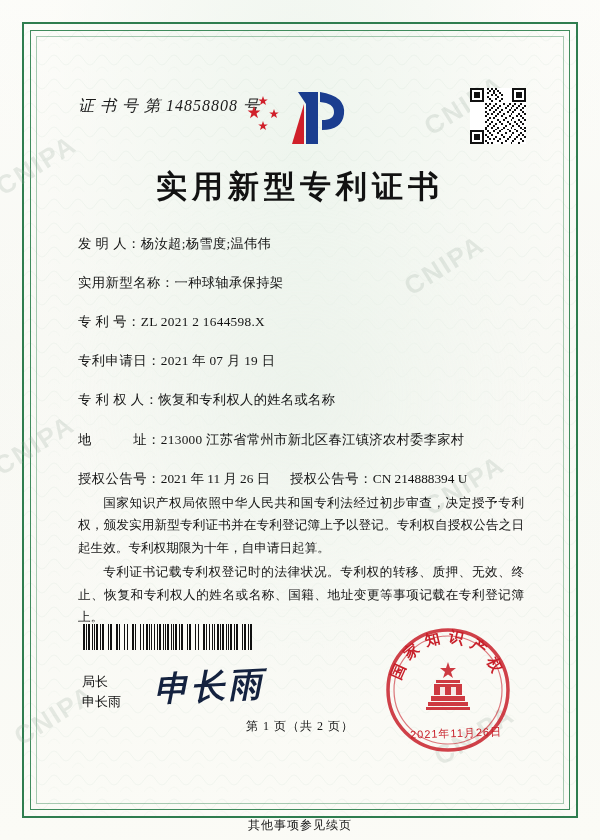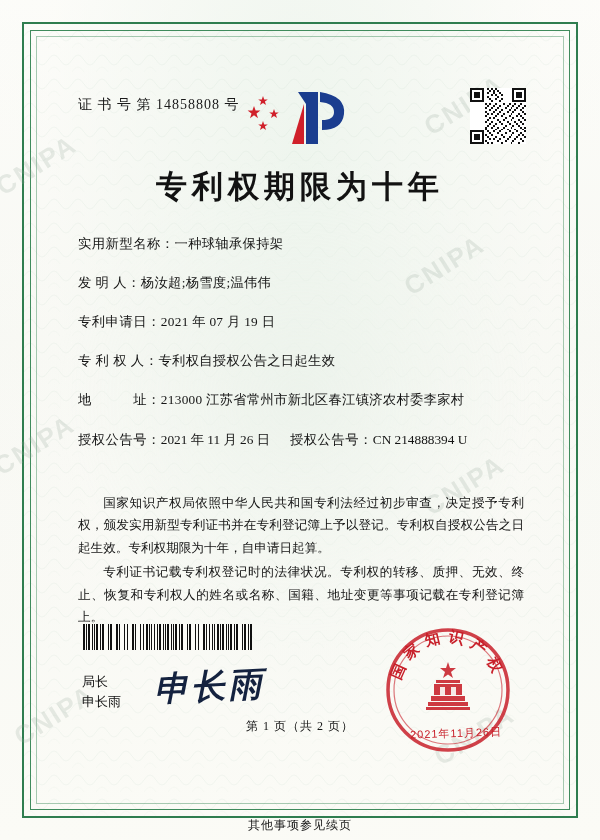--- a/index.html
+++ b/index.html
@@ -71,23 +71,24 @@
     white-space: nowrap;
   }
   .content {
     position: absolute;
     left: 36px; top: 36px; right: 36px; bottom: 36px;
   }
   .cert-no {
     position: absolute;
     left: 42px;
     top: 60px;
-    font-size: 14px;
+    font-size: 16px;
     color: #1a1a1a;
     letter-spacing: 1px;
+    font-style: italic;
   }
   .qr {
     position: absolute;
     right: 38px;
     top: 52px;
     width: 56px;
     height: 56px;
   }
   .logo {
     position: absolute;
@@ -426,38 +427,42 @@
         <polygon points="23,12 24.2,15.4 27.8,15.4 24.9,17.6 26,21 23,18.9 20,21 21.1,17.6 18.2,15.4 21.8,15.4"></polygon>
         <polygon points="23,37 24.2,40.4 27.8,40.4 24.9,42.6 26,46 23,43.9 20,46 21.1,42.6 18.2,40.4 21.8,40.4"></polygon>
         <polygon points="34,25 35.2,28.4 38.8,28.4 35.9,30.6 37,34 34,31.9 31,34 32.1,30.6 29.2,28.4 32.8,28.4"></polygon>
       </g>
 
       <path d="M58 8 L78 8 L78 60 L66 60 L66 20 Z" fill="#1b3d8f"></path>
       <path d="M80 8 Q106 12 104 30 Q102 46 82 46 L82 36 Q94 36 94 28 Q94 19 80 18 Z" fill="#1b3d8f"></path>
       <path d="M52 60 L64 20 L64 60 Z" fill="#d0202a"></path>
     </svg>
 
-    <div class="title">专利权期限为十年</div>
+    <div class="title">实用新型专利证书</div>
 
     <div class="fields">
+      <div class="row">
+        <span class="label">发 明 人：</span>
+        <span class="value">杨汝超;杨雪度;温伟伟</span>
+      </div>
       <div class="row">
         <span class="label">实用新型名称：</span>
         <span class="value">一种球轴承保持架</span>
       </div>
       <div class="row">
-        <span class="label">发 明 人：</span>
-        <span class="value">杨汝超;杨雪度;温伟伟</span>
+        <span class="label">专 利 号：</span>
+        <span class="value">ZL 2021 2 1644598.X</span>
       </div>
       <div class="row">
         <span class="label">专利申请日：</span>
         <span class="value">2021 年 07 月 19 日</span>
       </div>
       <div class="row">
         <span class="label">专 利 权 人：</span>
-        <span class="value">专利权自授权公告之日起生效</span>
+        <span class="value">恢复和专利权人的姓名或名称</span>
       </div>
       <div class="row">
         <span class="label">地　　　址：</span>
         <span class="value">213000 江苏省常州市新北区春江镇济农村委李家村</span>
       </div>
       <div class="row row-two">
         <span class="label">授权公告号：</span>
         <span>2021 年 11 月 26 日</span>
         <span class="label label2">授权公告号：</span>
         <span>CN 214888394 U</span>

